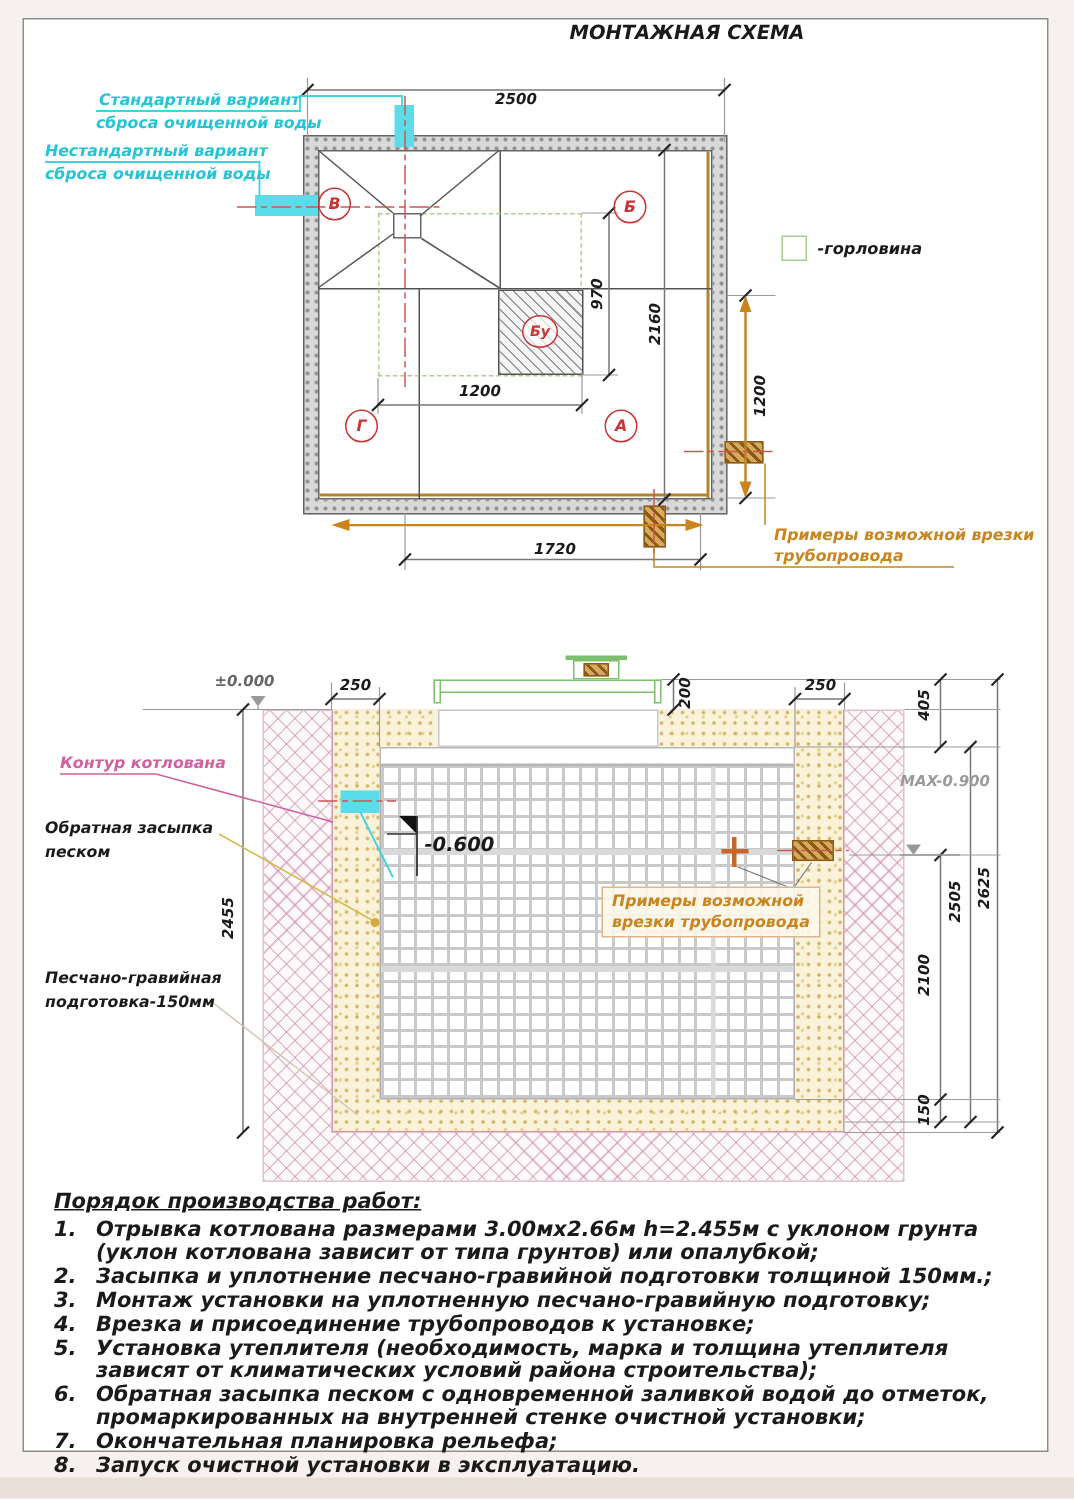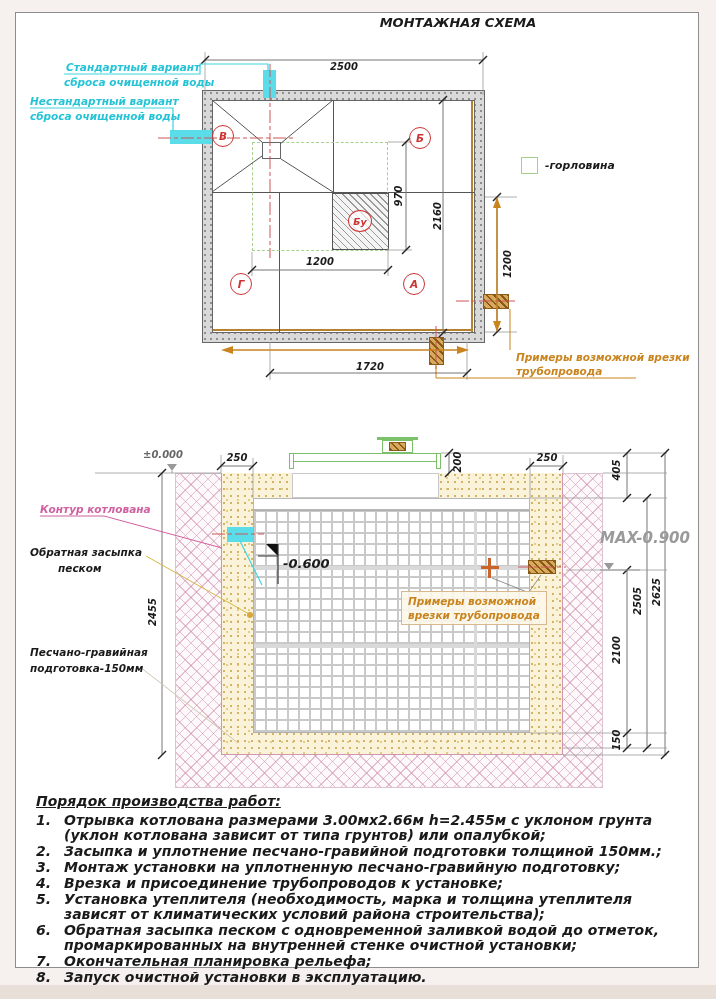--- a/index.html
+++ b/index.html
@@ -228,35 +228,35 @@
   <div class="hdim" style="left:290px;top:256px;width:60px;">1200</div>
   <div class="vdim" style="left:378px;top:190px;">970</div>
   <div class="vdim" style="left:417px;top:210px;">2160</div>
   <div class="vdim" style="left:487px;top:258px;">1200</div>
   <div class="hdim" style="left:330px;top:361px;width:80px;">1720</div>
   <div class="lbl orange-t" style="left:516px;top:351px;font-size:10.5px;">Примеры возможной врезки</div>
   <div class="lbl orange-t" style="left:516px;top:365px;font-size:10.5px;">трубопровода</div>
 
 
   <div class="lbl" style="left:143px;top:449px;font-size:10px;color:#666;">±0.000</div>
-  <div class="lbl grey-t" style="left:600px;top:532px;font-size:15px;">MAX-0.900</div>
+  <div class="lbl grey-t" style="left:600px;top:516px;font-size:10px;">MAX-0.900</div>
   <div class="lbl" style="left:283px;top:558px;font-size:13px;">-0.600</div>
   <div class="hdim" style="left:212px;top:452px;width:50px;">250</div>
   <div class="hdim" style="left:522px;top:452px;width:50px;">250</div>
   <div class="vdim" style="left:437px;top:456px;">200</div>
   <div class="vdim" style="left:596px;top:464px;">405</div>
   <div class="vdim" style="left:132px;top:606px;">2455</div>
   <div class="vdim" style="left:596px;top:644px;">2100</div>
   <div class="vdim" style="left:617px;top:595px;">2505</div>
   <div class="vdim" style="left:636px;top:586px;">2625</div>
   <div class="vdim" style="left:596px;top:734px;">150</div>
 
   <div class="lbl pink-t" style="left:40px;top:503px;font-size:10.5px;">Контур котлована</div>
   <div class="lbl" style="left:30px;top:546px;font-size:10.5px;">Обратная засыпка</div>
-  <div class="lbl" style="left:30px;top:562px;font-size:10.5px;margin-left:28px;">песком</div>
+  <div class="lbl" style="left:30px;top:562px;font-size:10.5px;">песком</div>
   <div class="lbl" style="left:30px;top:646px;font-size:10.5px;">Песчано-гравийная</div>
   <div class="lbl" style="left:30px;top:662px;font-size:10.5px;">подготовка-150мм</div>
 
   <div class="note-box" style="left:401px;top:591px;">
     <div class="orange-t">Примеры возможной</div>
     <div class="orange-t">врезки трубопровода</div>
   </div>
 
   <div class="proc">
     <span class="proc-h">Порядок производства работ:</span>

